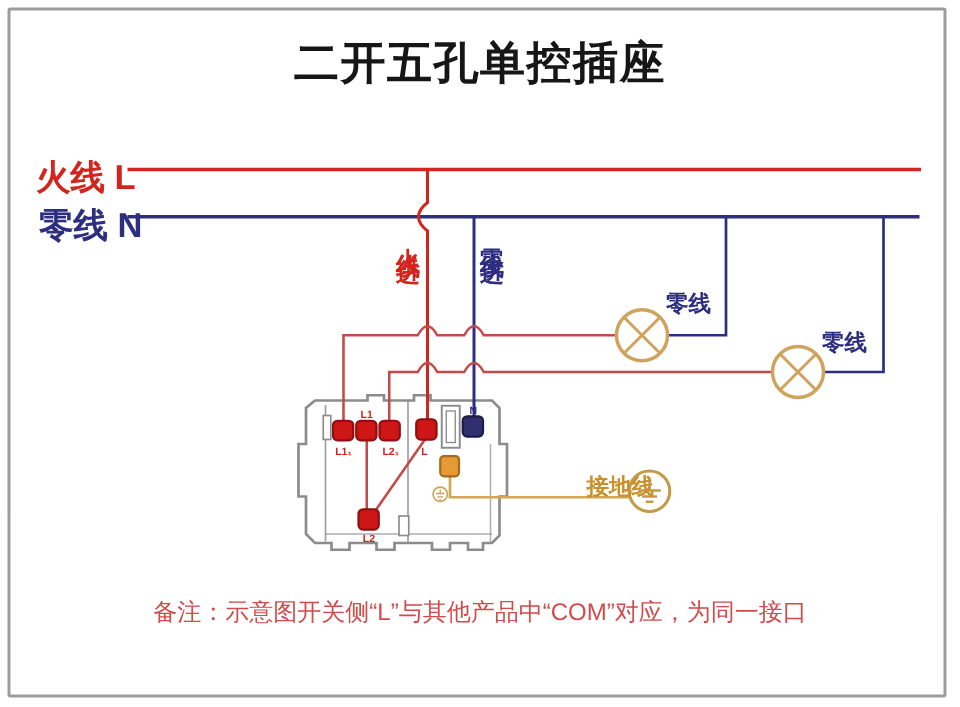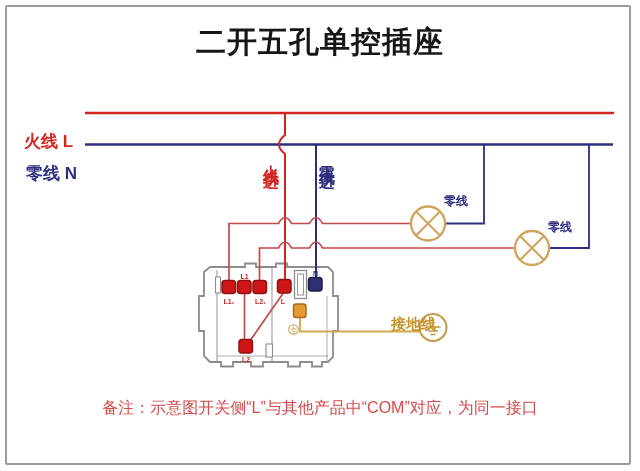--- a/index.html
+++ b/index.html
@@ -1,25 +1,25 @@
 <!DOCTYPE html>
 <html><head>
 <meta charset="utf-8">
 <style>
   html,body{margin:0;padding:0;background:#ffffff;}
   body{width:640px;height:471px;font-family:"Liberation Sans","DejaVu Sans",sans-serif;}
   #canvas{position:relative;width:640px;height:471px;background:#ffffff;overflow:hidden;}
   .frame{position:absolute;left:5px;top:5px;width:626px;height:460px;border:2px solid #9c9c9c;border-radius:2px;box-sizing:border-box;}
   #diagram-svg{position:absolute;left:0;top:0;}
   .title{position:absolute;top:22px;left:0;width:100%;text-align:center;font-size:30px;font-weight:900;color:#161616;letter-spacing:1px;}
-  .bus-label{position:absolute;font-size:17px;font-weight:700;white-space:nowrap;margin-top:27px;}
+  .bus-label{position:absolute;font-size:23px;font-weight:700;white-space:nowrap;}
   .live-c{color:#d2251d;}
   .neutral-c{color:#2e2e80;}
   .v-label{position:absolute;writing-mode:vertical-rl;text-orientation:upright;font-size:16px;font-weight:700;letter-spacing:4px;line-height:1;}
-  .n-tag{position:absolute;font-size:12px;font-weight:700;color:#2e2e80;white-space:nowrap;}
+  .n-tag{position:absolute;font-size:15px;font-weight:700;color:#2e2e80;white-space:nowrap;}
   .gnd-tag{position:absolute;font-size:15px;font-weight:700;color:#c8912b;white-space:nowrap;}
   .note{position:absolute;top:398px;left:0;width:100%;text-align:center;font-size:16px;font-weight:400;color:#d14b4b;}
   .watermark{position:absolute;top:439px;right:16px;font-size:19px;font-weight:700;color:#cbcbcb;
              text-shadow:-1px -1px 0 #ffffff,1px 1px 1px #707070;}
   .tlabel{font-family:"Liberation Sans","DejaVu Sans",sans-serif;font-size:7px;font-weight:700;}
 </style>
 </head>
 <body>
 
 <div id="canvas">

